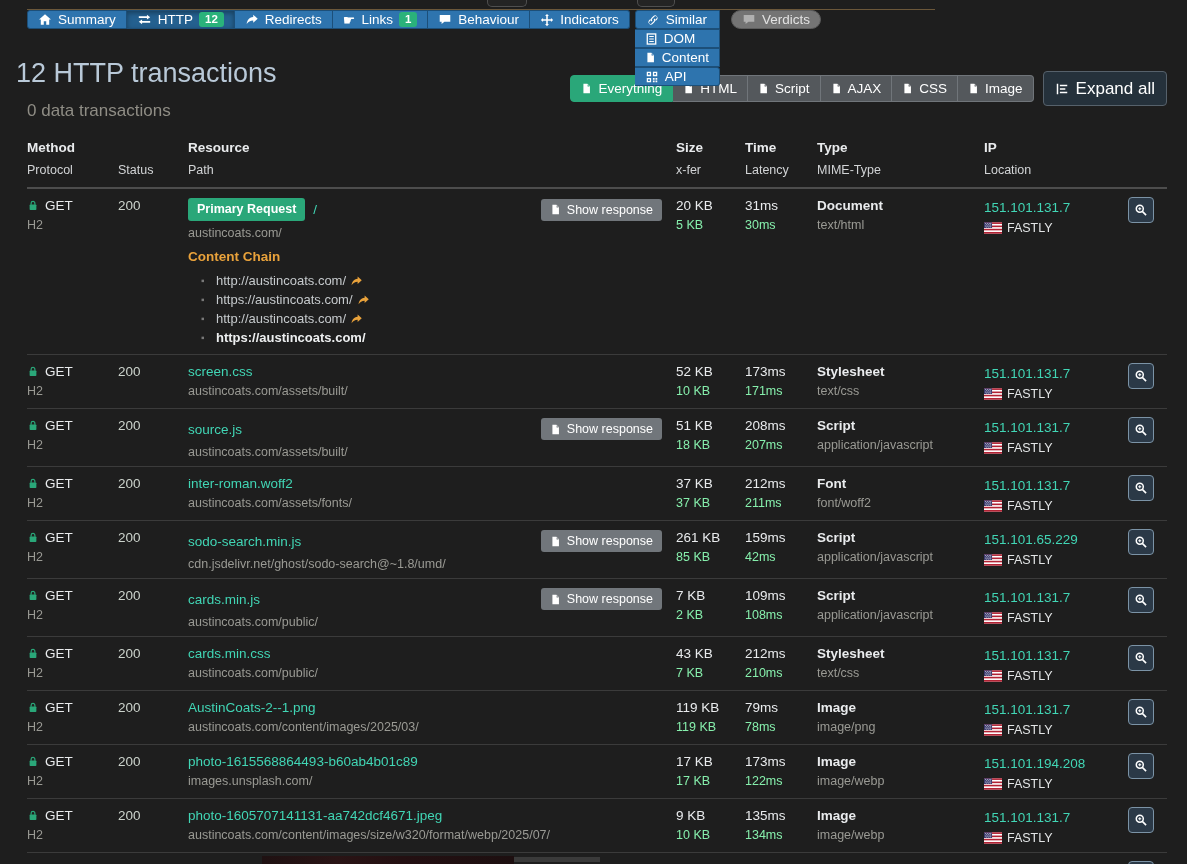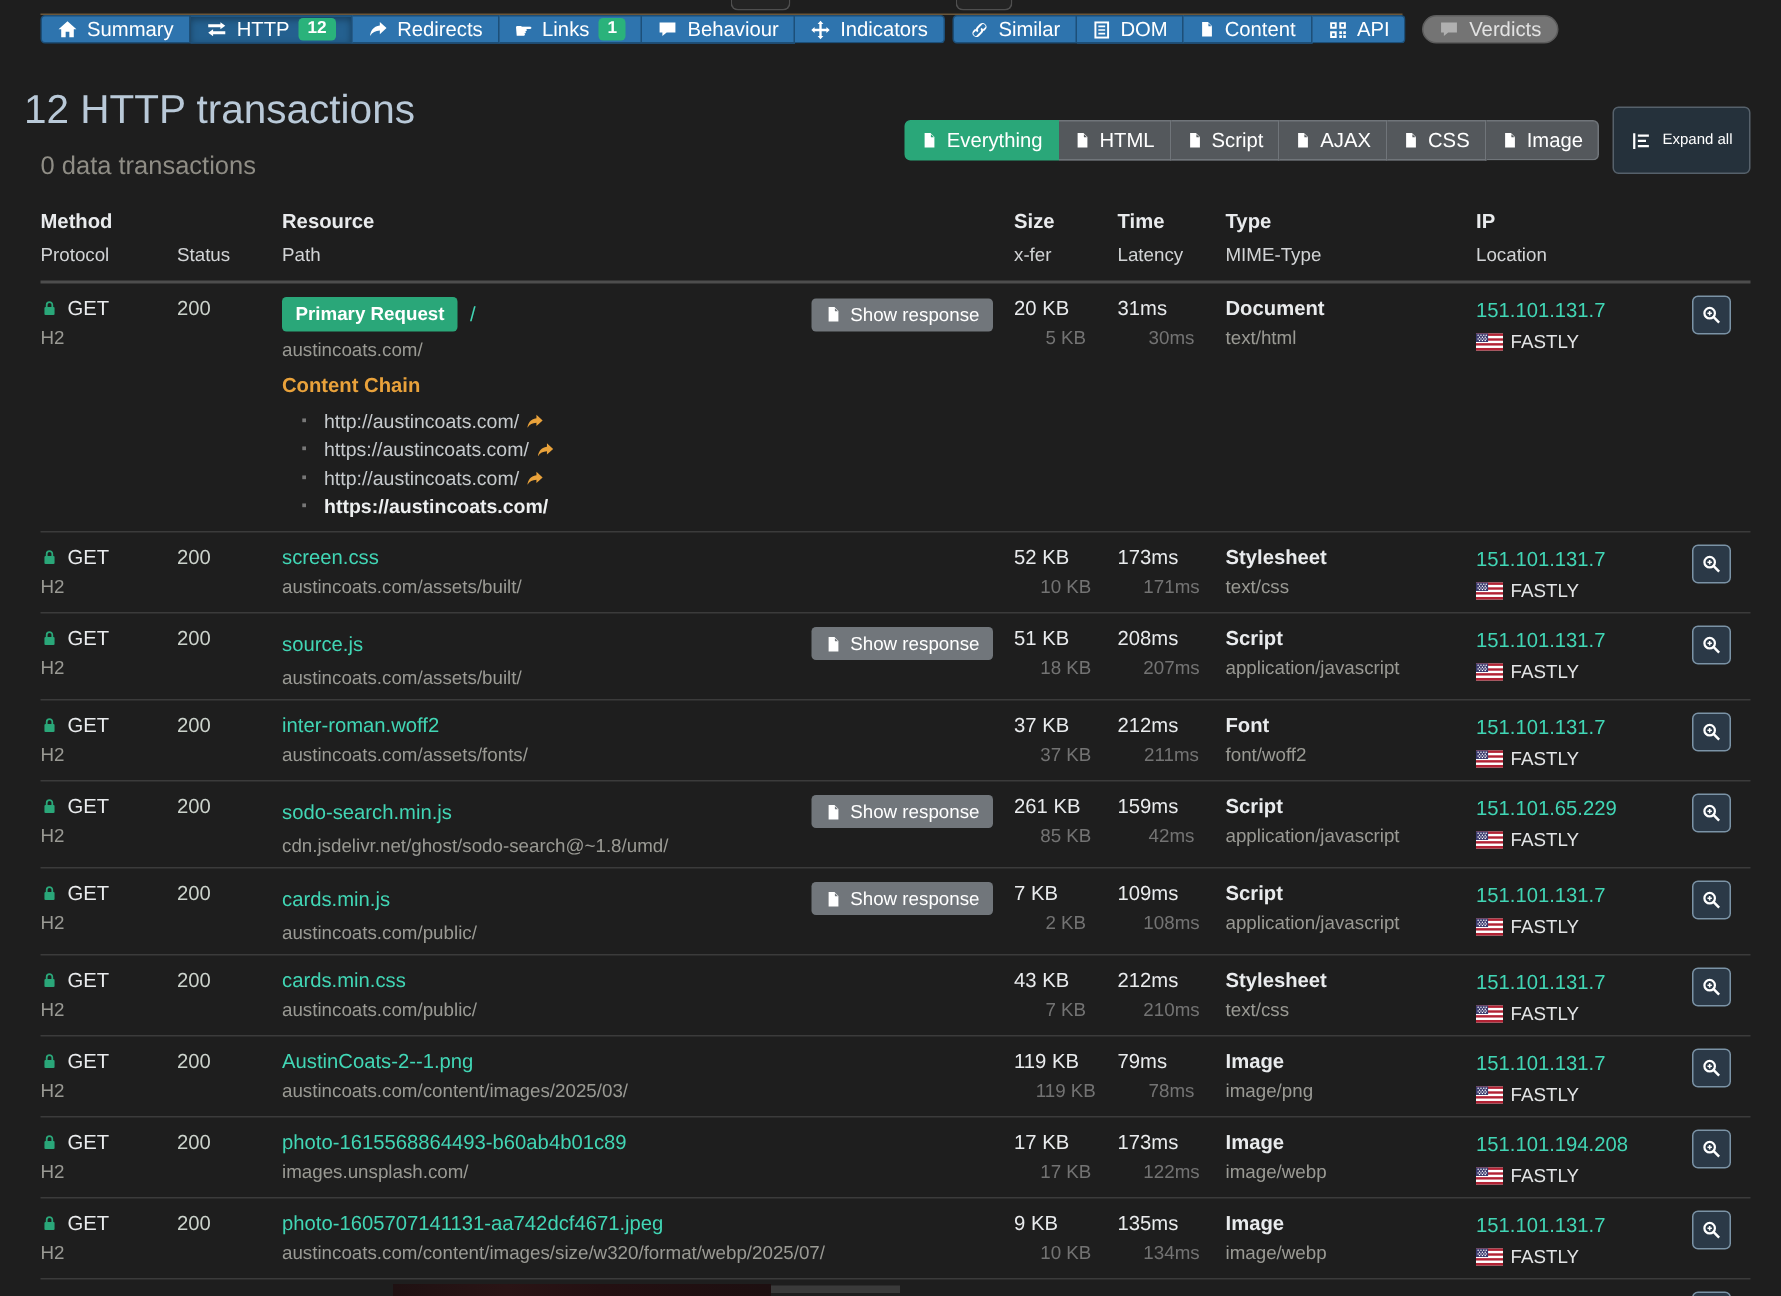--- a/index.html
+++ b/index.html
@@ -13,21 +13,21 @@
   .icn svg { display:block; }
 
   
   .frag { position:absolute; top:0; height:7px; border:1px solid #4f4f4f; border-top:none;
           border-radius:0 0 5px 5px; background:#242424; }
   .topline { position:absolute; left:27px; top:9px; width:908px; height:1px; background:#6b573a; }
 
   
   .navbar { position:absolute; left:27px; top:10px; display:flex; align-items:flex-start; z-index:2; }
   .tab-group { display:flex; }
-  .tab-group + .tab-group { margin-left:5px; }
+  .tab-group + .tab-group { margin-left:5px;flex-direction:column; }
   .tab-group:last-child { margin-left:11px; }
   .nav-btn {
     display:inline-flex; align-items:center; gap:6px; height:19px;
     background:#2e74ae; color:#fff; border:1px solid #1c4f79; border-left-width:0;
     padding:0 10px; font-size:13.5px; font-family:inherit; cursor:pointer; white-space:nowrap;
   }
   .tab-group .nav-btn:first-child { border-left-width:1px; border-radius:3px 0 0 3px; }
   .tab-group .nav-btn:last-child { border-radius:0 3px 3px 0; }
   .tab-group .nav-btn:only-child { border-radius:12px; }
   .nav-btn.active { background:#24608f; box-shadow:inset 0 2px 5px rgba(0,0,0,.35); }
@@ -45,23 +45,23 @@
   .filter-group { display:flex; }
   .filter-btn {
     display:inline-flex; align-items:center; gap:6px; height:27px;
     background:#54585c; color:#fff; border:1px solid #70757a; border-left-width:0;
     padding:0 10px; font-size:13.5px; font-family:inherit; cursor:pointer; white-space:nowrap;
   }
   .filter-group .filter-btn:first-child { border-left-width:1px; border-radius:4px 0 0 4px; }
   .filter-group .filter-btn:last-child { border-radius:0 4px 4px 0; }
   .filter-btn.active { background:#2aa779; border-color:#2aa779; }
   .expand-btn {
-    display:inline-flex; align-items:center; gap:7px; height:45px; margin-left:9px;
+    display:inline-flex; align-items:center; gap:7px; height:35px; margin-left:9px;
     background:#25313b; color:#fff; border:1px solid #56616b; border-radius:4px;
-    padding:0 11px; font-size:10px; font-family:inherit; cursor:pointer; white-space:nowrap;
+    padding:0 11px; font-size:17px; font-family:inherit; cursor:pointer; white-space:nowrap;
   }
 
   
   .table { position:absolute; left:27px; top:140px; width:1140px; }
   .thead, .tr { display:grid; grid-template-columns:91px 70px 488px 69px 72px 167px 144px 39px; }
   .thead { border-bottom:2px solid #4d4d4d; padding-bottom:10px; }
   .th .l1 { font-size:13.5px; font-weight:bold; color:#e9ebed; height:17px; margin-bottom:6px; }
   .th .l2 { font-size:12.5px; color:#d2d4d6; }
   .tr { border-bottom:1px solid #3b3b3b; padding:9px 0 7px; min-height:54px; align-items:start; }
   .cell .sub { font-size:12.5px; color:#9a9a94; margin-top:5px; }
@@ -71,21 +71,21 @@
   .r1 { display:flex; align-items:center; gap:8px; padding-right:14px; }
   a.tlink { color:#41d6b5; text-decoration:none; font-size:13.5px; }
   .pbadge { display:inline-block; background:#2aa779; color:#fff; font-size:12.5px; font-weight:bold;
             padding:4px 9px; border-radius:3px; line-height:1.2; }
   .show-resp {
     margin-left:auto; display:inline-flex; align-items:center; gap:6px;
     background:#71767b; color:#fff; border:none; border-radius:3px;
     padding:4px 9px; font-size:12.5px; font-family:inherit; cursor:pointer; white-space:nowrap;
   }
   .num { font-size:13.5px; color:#e9ebed; }
-  .sub2 { font-size:12.5px; color:#737373; margin-top:5px;text-align:center; }
+  .sub2 { font-size:12.5px; color:#86efac; margin-top:5px; }
   .type-val { font-size:13.5px; font-weight:bold; color:#e9ebed; }
   .loc-line { display:flex; align-items:center; gap:5px; margin-top:5px; font-size:12.5px; color:#e3e5e6; }
   .zoom-btn { width:26px; height:26px; border-radius:4px; background:#2b3947;
               border:1.5px solid #7b93a6; color:#fff; display:flex; align-items:center;
               justify-content:center; cursor:pointer; padding:0; margin-top:-1px; }
   
   .rchain { margin-top:9px; }
   .rc-title { color:#e9a23b; font-weight:bold; font-size:13.5px; margin-bottom:7px; }
   .rc-list { margin:0; padding:0 0 0 28px; list-style:none; }
   .rc-list li { position:relative; font-size:13px; color:#c6cacd; line-height:19px; }

